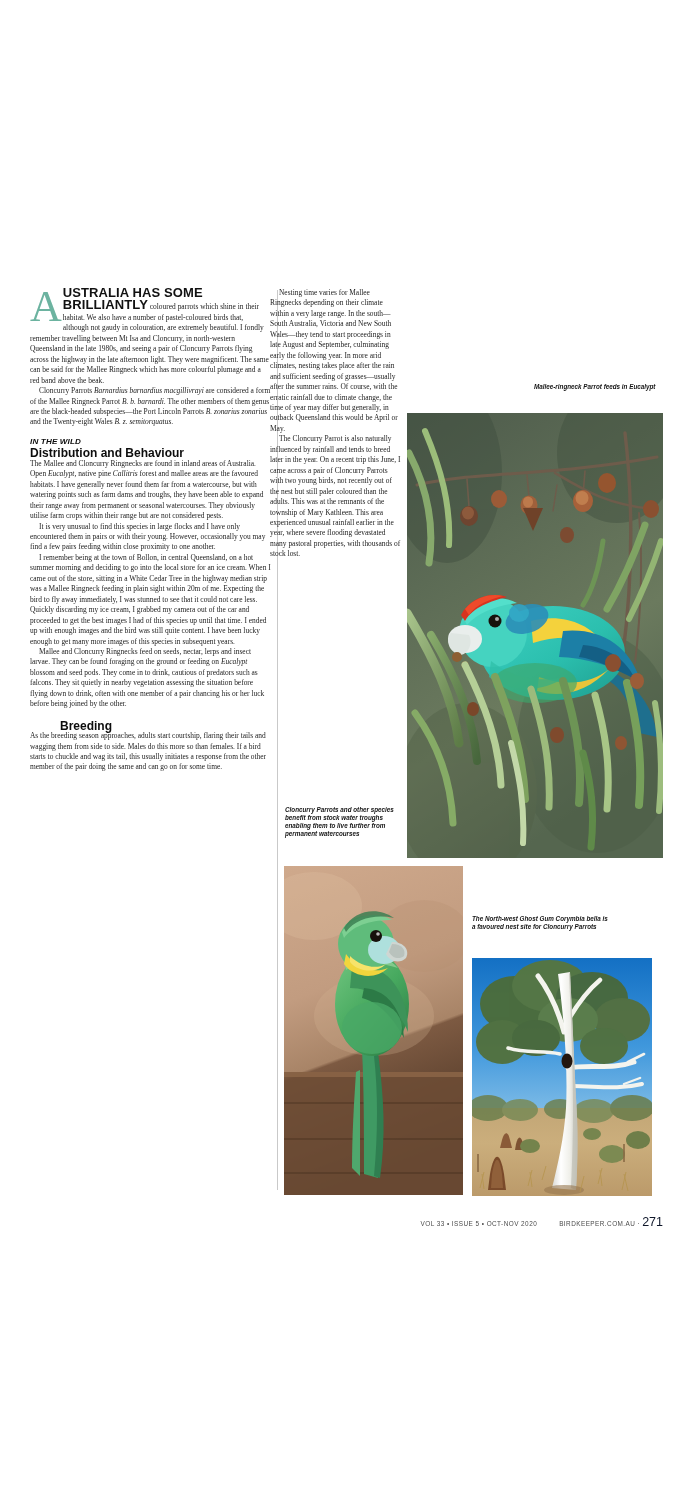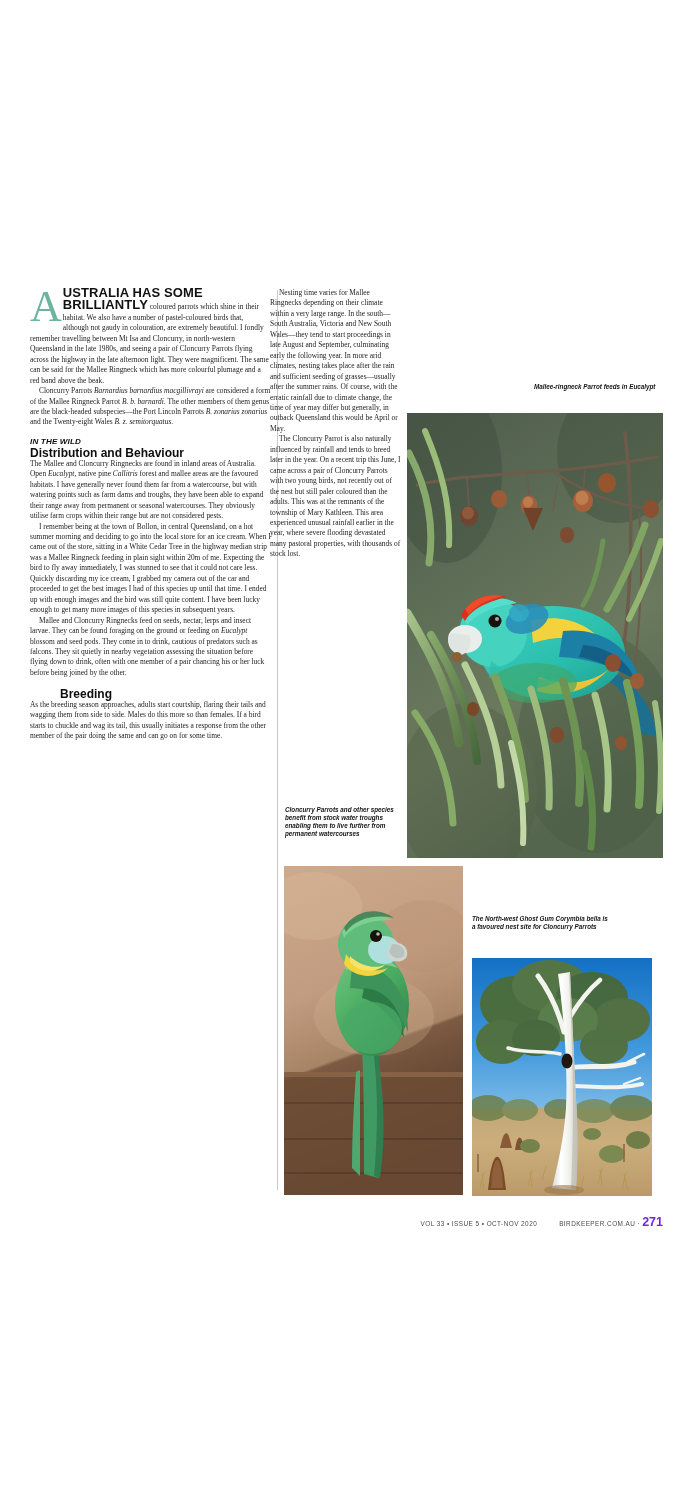--- a/index.html
+++ b/index.html
@@ -194,23 +194,23 @@
     letter-spacing: 0.45px;
     color: #4a4a4a;
   }
   .foot-site {
     font-size: 6.4px;
     letter-spacing: 0.45px;
     color: #4a4a4a;
   }
   .foot-page {
     font-size: 12.5px;
-    font-weight: bold;
+    font-weight: normal;
     letter-spacing: 0px;
-    color: #6d28d9;
+    color: #0f172a;
     margin-left: 2px;
   }
 
   
   .ph-svg { display:block; width:100%; height:100%; }
 </style>
 </head>
 <body>
 
 <div id="page">
@@ -516,20 +516,21 @@
 
       <p><span class="dropcap">A</span><span class="lead-caps">USTRALIA HAS SOME BRILLIANTLY</span><span> coloured parrots which shine in their habitat. We also have a number of pastel-coloured birds that, although not gaudy in colouration, are extremely beautiful. I fondly remember travelling between Mt Isa and Cloncurry, in north-western Queensland in the late 1980s, and seeing a pair of Cloncurry Parrots flying across the highway in the late afternoon light. They were magnificent. The same can be said for the Mallee Ringneck which has more colourful plumage and a red band above the beak.</span></p>
 
       <p><span>Cloncurry Parrots </span><i>Barnardius barnardius macgillivrayi</i><span> are considered a form of the Mallee Ringneck Parrot </span><i>B. b. barnardi</i><span>. The other members of them genus are the black-headed subspecies—the Port Lincoln Parrots </span><i>B. zonarius zonarius</i><span> and the Twenty-eight Wales </span><i>B. z. semitorquatus</i><span>.</span></p>
 
       <h2 class="sect">IN THE WILD</h2>
       <h3 class="sub">Distribution and Behaviour</h3>
 
       <p style="text-indent:0"><span>The Mallee and Cloncurry Ringnecks are found in inland areas of Australia. Open </span><i>Eucalypt</i><span>, native pine </span><i>Callitris</i><span> forest and mallee areas are the favoured habitats. I have generally never found them far from a watercourse, but with watering points such as farm dams and troughs, they have been able to expand their range away from permanent or seasonal watercourses. They obviously utilise farm crops within their range but are not considered pests.</span></p>
 
+      <p>It is very unusual to find this species in large flocks and I have only encountered them in pairs or with their young. However, occasionally you may find a few pairs feeding within close proximity to one another.</p>
       <p>I remember being at the town of Bollon, in central Queensland, on a hot summer morning and deciding to go into the local store for an ice cream. When I came out of the store, sitting in a White Cedar Tree in the highway median strip was a Mallee Ringneck feeding in plain sight within 20m of me. Expecting the bird to fly away immediately, I was stunned to see that it could not care less. Quickly discarding my ice cream, I grabbed my camera out of the car and proceeded to get the best images I had of this species up until that time. I ended up with enough images and the bird was still quite content. I have been lucky enough to get many more images of this species in subsequent years.</p>
 
       <p><span>Mallee and Cloncurry Ringnecks feed on seeds, nectar, lerps and insect larvae. They can be found foraging on the ground or feeding on </span><i>Eucalypt</i><span> blossom and seed pods. They come in to drink, cautious of predators such as falcons. They sit quietly in nearby vegetation assessing the situation before flying down to drink, often with one member of a pair chancing his or her luck before being joined by the other.</span></p>
 
       <h3 class="sub spaced">Breeding</h3>
       <p style="text-indent:0">As the breeding season approaches, adults start courtship, flaring their tails and wagging them from side to side. Males do this more so than females. If a bird starts to chuckle and wag its tail, this usually initiates a response from the other member of the pair doing the same and can go on for some time.</p>
     </div>
 
     <div class="col" id="col-right">
         <div style="float: right; width: 0px; height: 0px;"></div>

